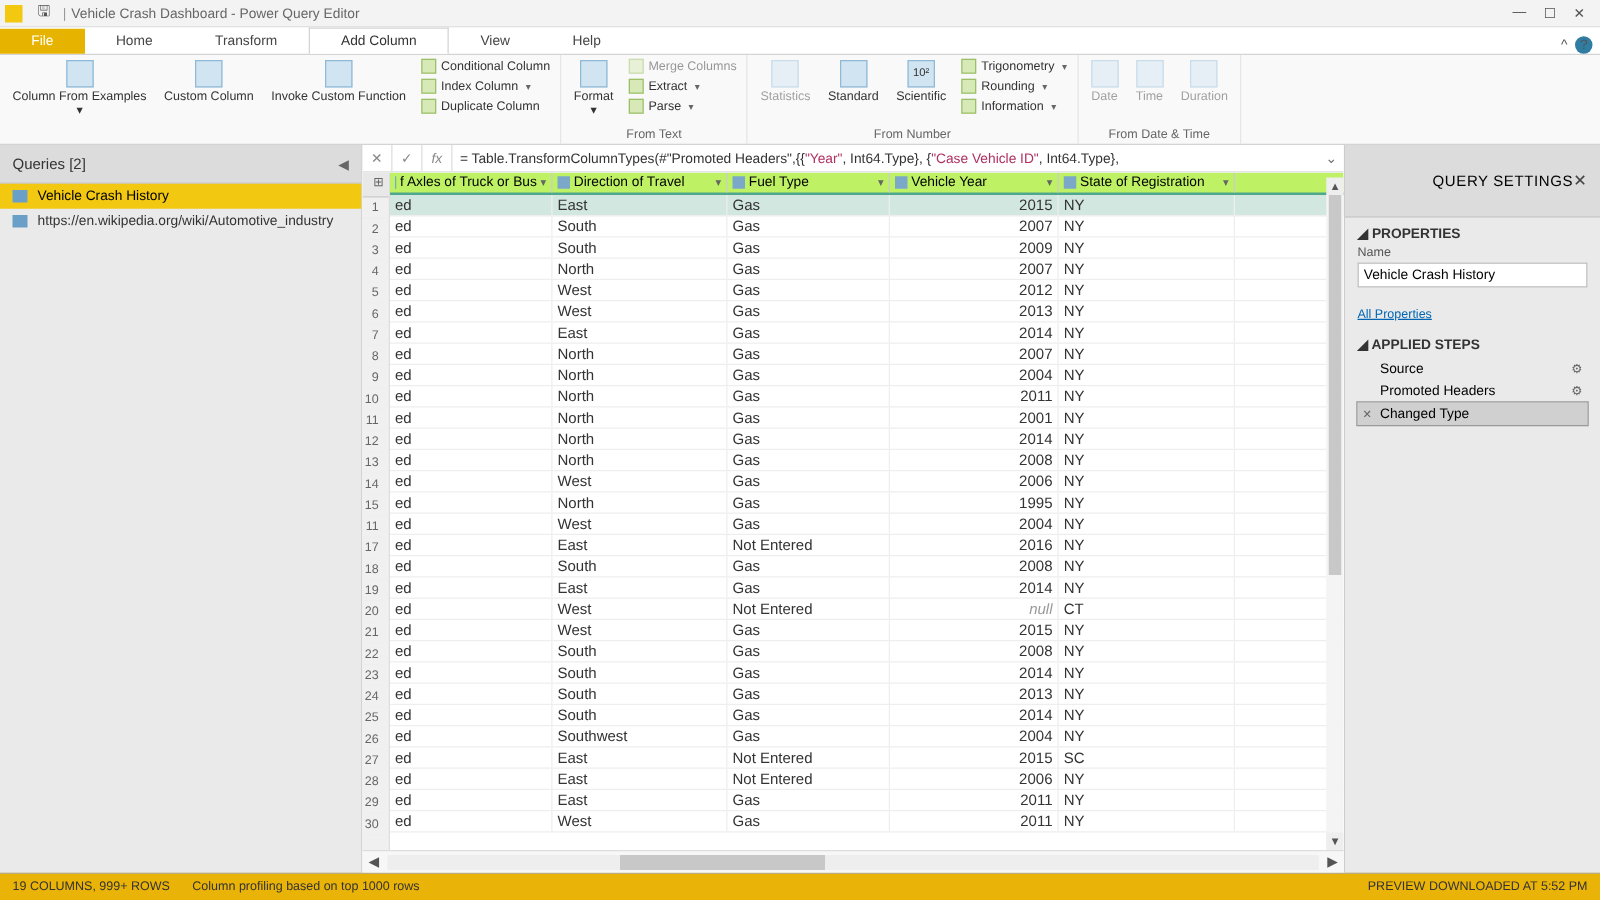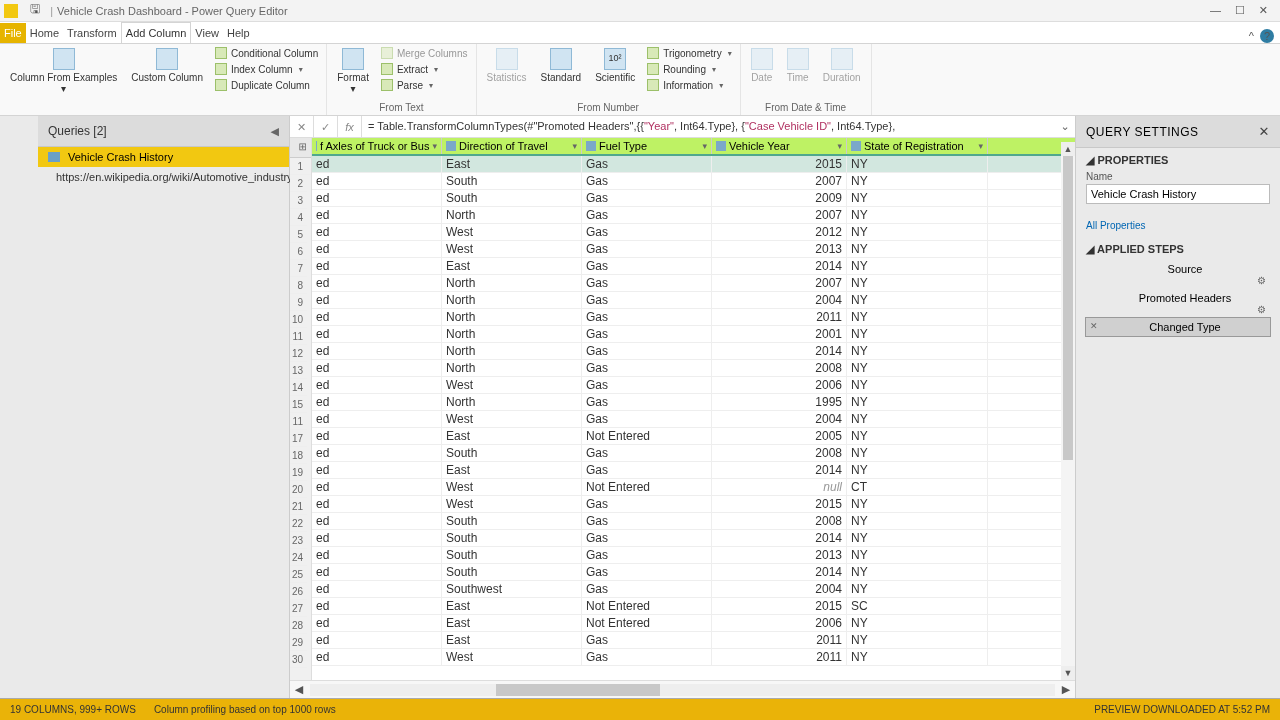--- a/index.html
+++ b/index.html
@@ -8,21 +8,21 @@
 
 .title-bar { height: 22px; background: #f3f3f3; display: flex; align-items: center; padding: 0 4px; font-size: 11px; color: #666; border-bottom: 1px solid #ddd; }
 .title-bar .pbi-icon { width: 14px; height: 14px; background: #f2c811; margin-right: 6px; }
 .title-bar .save-icon { margin: 0 6px; color: #555; font-size: 12px; }
 .title-bar .sep { margin: 0 4px; color: #999; }
 .title-bar .win-controls { margin-left: auto; display: flex; gap: 14px; padding-right: 8px; color: #555; }
 .title-bar .win-controls span { cursor: default; font-size: 11px; }
 
 
 .ribbon-tabs { height: 22px; background: #fff; display: flex; align-items: flex-end; font-size: 11px; border-bottom: 1px solid #d4d4d4; }
-.ribbon-tabs .tab { padding: 4px 4px; cursor: pointer; color: #444; }
+.ribbon-tabs .tab { padding: 4px 25px; cursor: pointer; color: #444; }
 .ribbon-tabs .tab.file { background: #e6b400; color: #fff; font-weight: 400; }
 .ribbon-tabs .tab.active { background: #fff; border-top: 1px solid #d4d4d4; border-left: 1px solid #d4d4d4; border-right: 1px solid #d4d4d4; color: #333; }
 .ribbon-help { margin-left: auto; display: flex; align-items: center; padding-right: 6px; gap: 6px; }
 .ribbon-help span { font-size: 11px; color: #555; }
 .help-circle { width: 14px; height: 14px; border-radius: 50%; background: #2f7da3; color: #fff; display: inline-flex; align-items: center; justify-content: center; font-size: 10px; }
 
 
 .ribbon { height: 72px; background: #f9f9f9; border-bottom: 1px solid #d4d4d4; display: flex; }
 .ribbon-group { display: flex; flex-direction: column; border-right: 1px solid #e5e5e5; padding: 2px 6px 0; }
 .ribbon-group-body { display: flex; flex: 1; align-items: flex-start; gap: 6px; }
@@ -33,21 +33,21 @@
 .ribbon-small-stack { display: flex; flex-direction: column; gap: 2px; font-size: 10px; color: #333; }
 .ribbon-small { display: flex; align-items: center; gap: 4px; cursor: pointer; padding: 1px 2px; white-space: nowrap; }
 .ribbon-small.disabled { opacity: 0.5; }
 .ribbon-small .sicon { width: 12px; height: 12px; background: #d8e9b8; border: 1px solid #9cc06a; }
 .ribbon-small .dd { font-size: 8px; color: #666; margin-left: 2px; }
 
 
 .main { display: flex; height: 582px; }
 
 
-.queries-panel { width: 290px; background: #eaeaea; border-right: 1px solid #ccc; display: flex; flex-direction: column; padding-left: 38px; }
+.queries-panel { width: 290px; background: #eaeaea; border-right: 1px solid #ccc; display: flex; flex-direction: column; }
 .queries-header { background: #dcdcdc; padding: 8px 10px; font-size: 12px; color: #333; display: flex; align-items: center; justify-content: space-between; border-bottom: 1px solid #c8c8c8; }
 .queries-header .collapse { font-size: 11px; color: #666; cursor: pointer; }
 .query-item { display: flex; align-items: center; gap: 8px; padding: 4px 10px; font-size: 11px; color: #333; cursor: pointer; }
 .query-item.active { background: #f2c811; color: #000; }
 .query-item .qicon { width: 12px; height: 10px; background: #6aa0c7; }
 
 
 .table-area { flex: 1; display: flex; flex-direction: column; background: #fff; position: relative; overflow: hidden; }
 .formula-row { display: flex; align-items: center; height: 22px; border-bottom: 1px solid #ddd; font-size: 11px; }
 .formula-row .fbtn { width: 24px; text-align: center; color: #888; border-right: 1px solid #ddd; cursor: pointer; height: 100%; line-height: 22px; }
@@ -85,29 +85,29 @@
 .hscroll-area { height: 18px; border-top: 1px solid #ddd; background: #f7f7f7; display: flex; align-items: center; position: relative; }
 .hscroll-area .arr { width: 18px; text-align: center; font-size: 11px; color: #555; cursor: pointer; }
 .hscroll-area .track { flex: 1; height: 12px; background: #eee; position: relative; margin: 0 2px; }
 .hscroll-area .thumb { position: absolute; height: 12px; background: #c8c8c8; left: 25%; width: 22%; }
 .vscroll { position: absolute; right: 0; top: 18px; bottom: 0; width: 14px; background: #f4f4f4; }
 .vscroll .vthumb { position: absolute; top: 0; height: 58%; left: 2px; right: 2px; background: #c8c8c8; }
 .vscroll .varr { position: absolute; width: 14px; height: 14px; background: #eee; text-align: center; font-size: 9px; color: #555; cursor: pointer; line-height: 14px; }
 
 
 .settings-panel { width: 205px; background: #eaeaea; border-left: 1px solid #ccc; display: flex; flex-direction: column; font-size: 11px; }
-.settings-header { background: #dcdcdc; padding: 8px 10px; font-size: 12px; letter-spacing: 0.5px; display: flex; justify-content: space-between; align-items: center; border-bottom: 1px solid #c8c8c8; }
+.settings-header { background: #dcdcdc; padding: 21px 10px; font-size: 12px; letter-spacing: 0.5px; display: flex; justify-content: flex-end; align-items: center; border-bottom: 1px solid #c8c8c8; }
 .settings-header .close { font-size: 13px; cursor: pointer; color: #444; }
 .settings-section { padding: 6px 10px; }
 .settings-section .sect-h { font-size: 11px; font-weight: bold; color: #333; margin-bottom: 4px; }
 .settings-section .lbl { font-size: 10px; color: #555; margin-bottom: 2px; }
 .settings-section .name-input { width: 100%; background: #fff; border: 1px solid #bbb; padding: 3px 4px; font-size: 11px; }
-.settings-section .link { color: #0066b3; font-size: 10px; cursor: pointer; margin-top: 16px; display: inline-block; text-align: right; }
+.settings-section .link { color: #0066b3; text-decoration: underline; font-size: 10px; cursor: pointer; margin-top: 16px; display: inline-block; text-align: right; }
 .steps-list { display: flex; flex-direction: column; }
-.step { display: flex; align-items: center; padding: 3px 4px 3px 18px; font-size: 11px; cursor: pointer; position: relative; flex-direction: column; }
+.step { display: flex; align-items: center; padding: 3px 4px 3px 18px; font-size: 11px; cursor: pointer; position: relative; }
 .step .gear { margin-left: auto; font-size: 10px; color: #666; }
 .step.active { background: #d0d0d0; outline: 1px solid #999; }
 .step.active::before { content: "✕"; position: absolute; left: 4px; font-size: 9px; color: #666; }
 
 
 .status-bar { height: 22px; background: #eab308; border-top: 1px solid #aaa; display: flex; align-items: center; font-size: 10px; color: #333; padding: 0 10px; gap: 18px; }
 .status-bar .right { margin-left: auto; }
 </style>
 </head>
 <body>
@@ -141,20 +141,24 @@
   <div class="ribbon-group">
     <div class="ribbon-group-body">
       <div class="ribbon-big">
           <span class="bicon"></span>
           <span>Column From Examples</span>
           <span>▾</span>
         </div>
       <div class="ribbon-big">
           <span class="bicon"></span>
           <span>Custom Column</span>
+        </div>
+      <div class="ribbon-big">
+          <span class="bicon"></span>
+          <span>Invoke Custom Function</span>
         </div>
       <div class="ribbon-small-stack">
         <div class="ribbon-small">
             <span class="sicon"></span>
             <span>Conditional Column</span>
           </div>
         <div class="ribbon-small">
             <span class="sicon"></span>
             <span>Index Column</span>
             <span class="dd">▾</span>
@@ -452,21 +456,21 @@
               <div class="cell c0">ed</div>
               <div class="cell c1">West</div>
               <div class="cell c2">Gas</div>
               <div class="cell c3 num">2004</div>
               <div class="cell c4">NY</div>
             </div>
             <div class="row">
               <div class="cell c0">ed</div>
               <div class="cell c1">East</div>
               <div class="cell c2">Not Entered</div>
-              <div class="cell c3 num">2005</div>
+              <div class="cell c3 num">2016</div>
               <div class="cell c4">NY</div>
             </div>
             <div class="row">
               <div class="cell c0">ed</div>
               <div class="cell c1">South</div>
               <div class="cell c2">Gas</div>
               <div class="cell c3 num">2008</div>
               <div class="cell c4">NY</div>
             </div>
             <div class="row">

